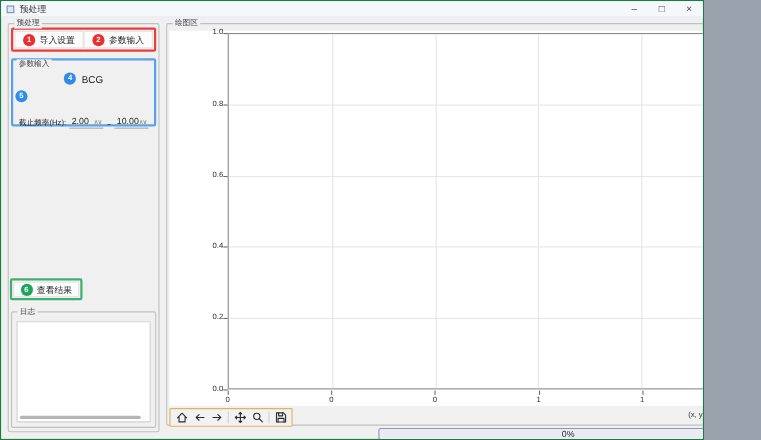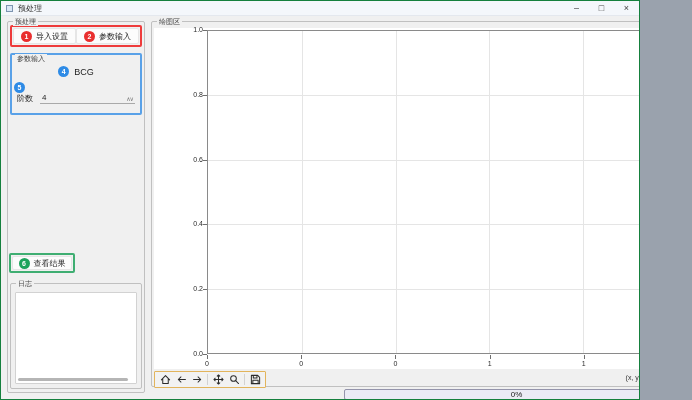--- a/index.html
+++ b/index.html
@@ -121,28 +121,33 @@
     <div class="annot blue" style="left:2px; top:31px; width:132px; height:62px;">
       <span class="group-label" style="top:-1px; left:3px;">参数输入</span>
 
       <div class="bcg-row">
         <span class="badge blue">4</span>
         <span>BCG</span>
       </div>
 
       <span class="badge blue" style="position:absolute; left:2px; top:27px;">5</span>
 
-      <div class="param-row" style="top:37px; height:12px;">
-        <span>阶数</span>
-        <div class="spinfield" style="flex:1; margin-left:4px;">
-          <span>4</span>
+
+      <div class="param-row" style="top:50px; height:12px; font-size:7px;">
+        <span style="white-space:nowrap;">截止频率(Hz):</span>
+        <div class="spinfield" style="flex:1.2;">
+          <span>2.00</span>
           <span class="spin-arrows"><span>∧</span><span>∨</span></span>
         </div>
-      </div>
-
+        <span>~</span>
+        <div class="spinfield" style="flex:1;">
+          <span>10.00</span>
+          <span class="spin-arrows"><span>∧</span><span>∨</span></span>
+        </div>
+      </div>
     </div>
 
     <div class="annot green btn-row" style="left:1px; top:231px; width:66px; height:20px;align-items:flex-end;">
       <div class="btn">
         <span class="badge green">6</span>
         <span>查看结果</span>
       </div>
     </div>
 
     <div class="groupbox" style="left:2px; top:261px; width:132px; height:106px;">

